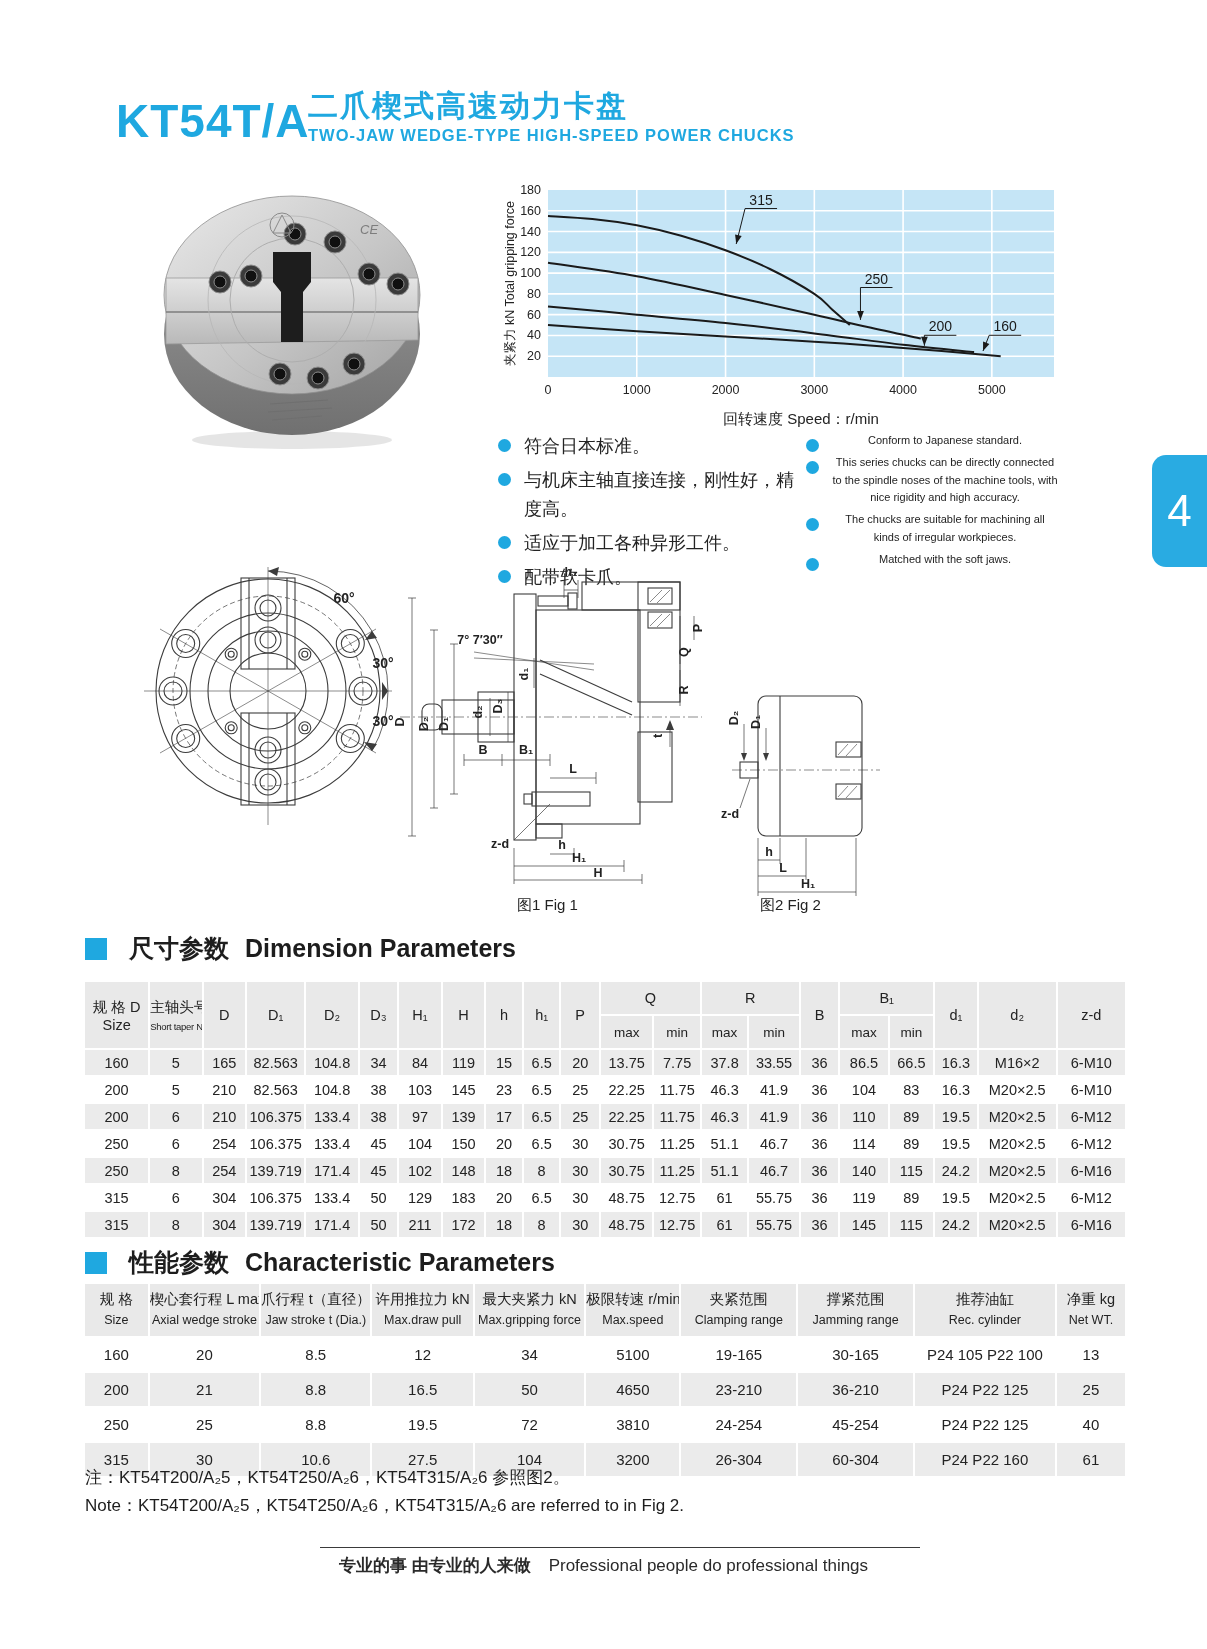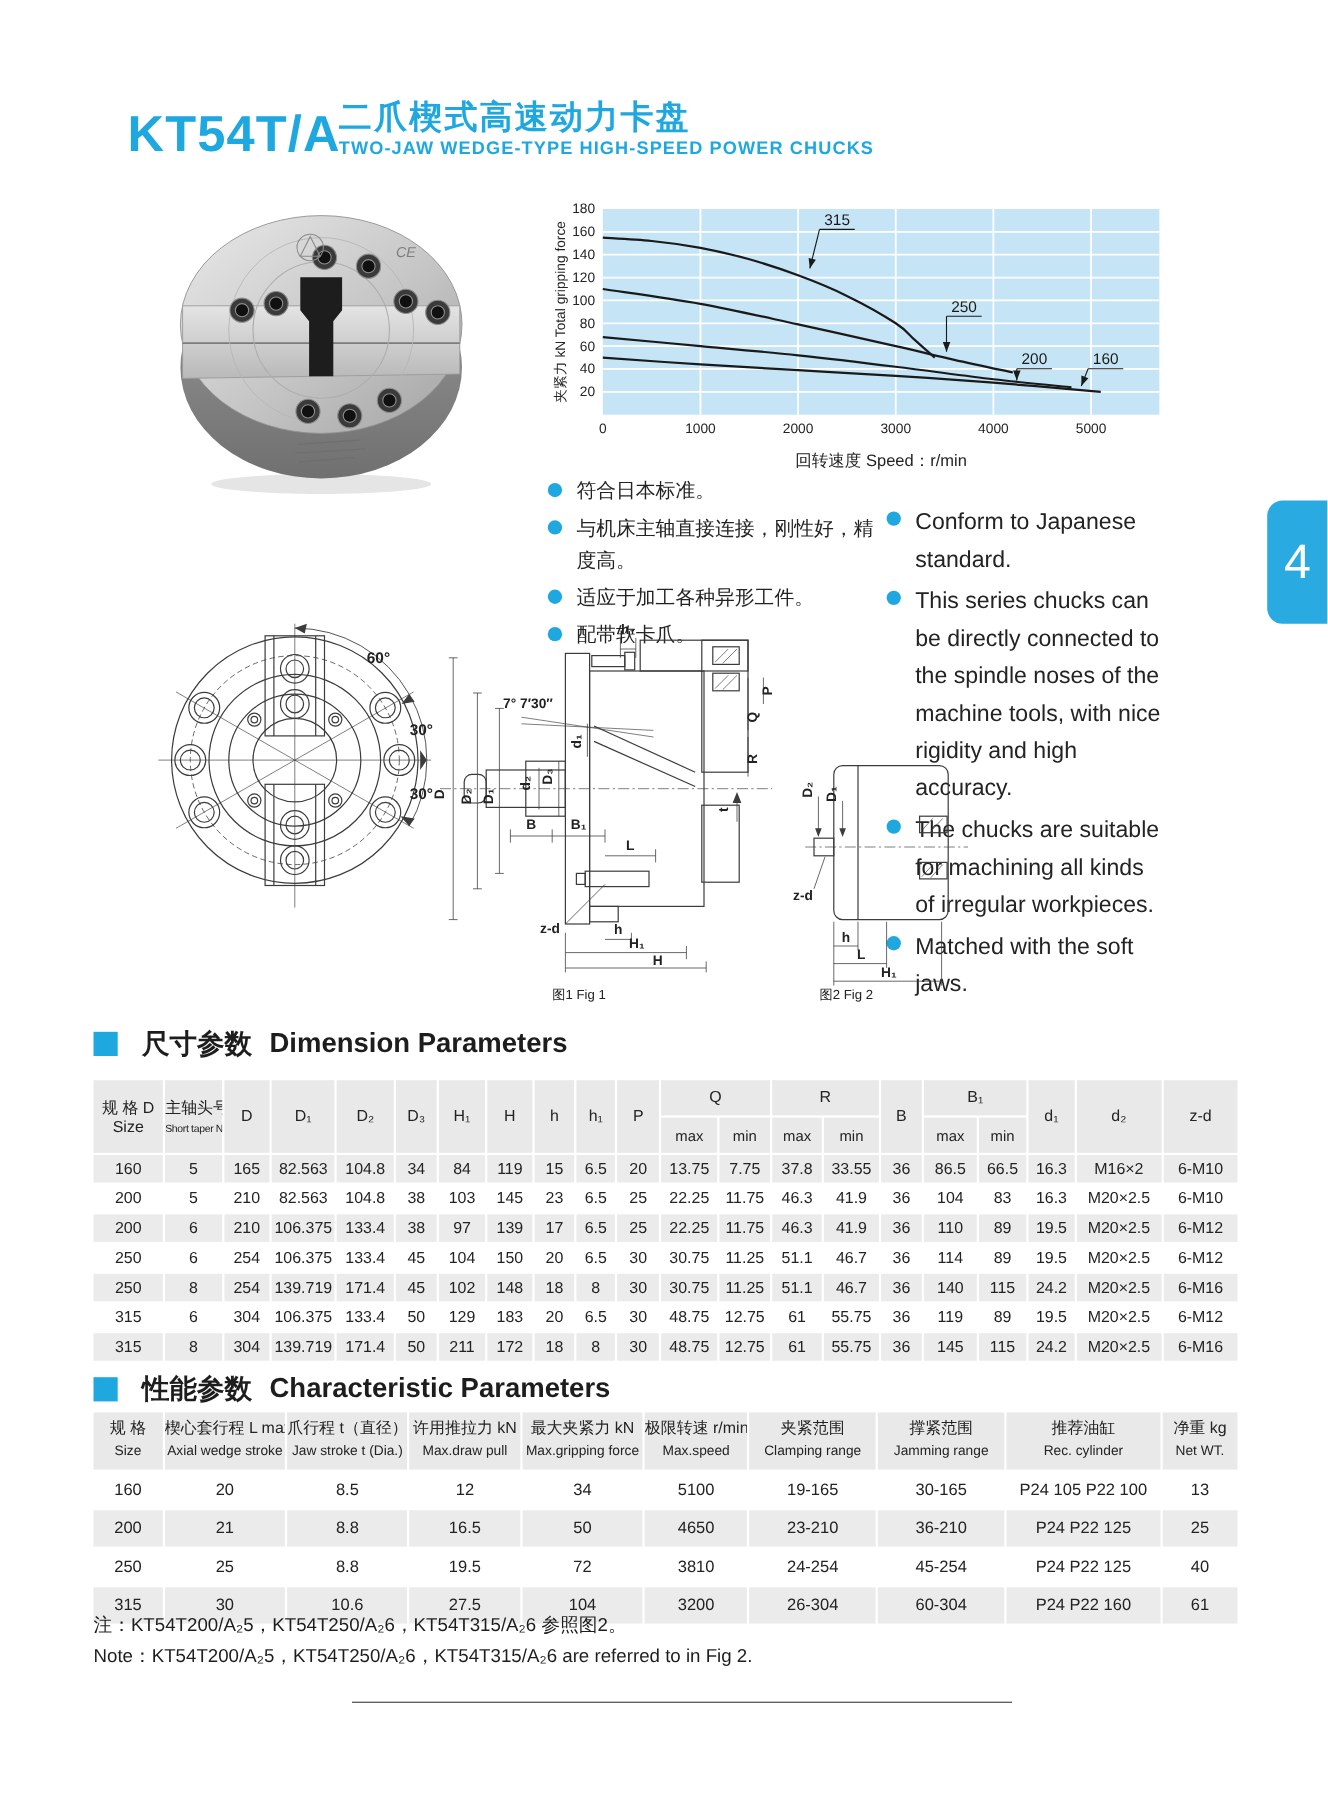--- a/index.html
+++ b/index.html
@@ -11,32 +11,32 @@
   .title-en{position:absolute;left:308px;top:126px;font-size:16.5px;font-weight:bold;letter-spacing:1px;}
   
   #force-chart{position:absolute;left:500px;top:178px;}
   .tick{font-size:12.5px;fill:#232323;}
   .axis{font-size:12.5px;fill:#232323;}
   .axis2{font-size:15px;fill:#232323;}
   .clabel{font-size:14px;fill:#1a1a1a;}
   
   .bullets{position:absolute;}
   #features-cn{left:498px;top:432px;width:310px;font-size:18px;line-height:1.65;}
-  #features-en{left:806px;top:458px;width:252px;font-size:21px;line-height:1.62;}
+  #features-en{left:806px;top:432px;width:252px;font-size:11px;line-height:1.62;text-align:center;}
   .bullet-item{position:relative;padding-left:26px;margin-bottom:4px;}
   .bullet-item .dot{position:absolute;left:0;top:7px;width:13px;height:13px;border-radius:50%;}
   
   .side-tab{position:absolute;left:1152px;top:455px;width:55px;height:112px;border-radius:14px 0 0 14px;
             color:#fff;font-size:44px;display:flex;align-items:center;justify-content:center;}
   
   #chuck-photo{position:absolute;left:132px;top:182px;}
   #front-view{position:absolute;left:118px;top:563px;}
   #fig1-view{position:absolute;left:382px;top:552px;}
   #fig2-view{position:absolute;left:688px;top:666px;}
-  .fig-caption{position:absolute;font-size:12px;color:#232323;}
+  .fig-caption{position:absolute;font-size:15px;color:#232323;margin-left:15px;}
   #fig1-cap{left:502px;top:896px;}
   #fig2-cap{left:745px;top:896px;}
   .dlab{font-size:12.5px;font-weight:bold;fill:#222;}
   .dlab-big{font-size:14px;font-weight:bold;fill:#222;}
   
   .section-head{position:absolute;left:85px;display:flex;align-items:center;font-size:25px;font-weight:bold;color:#1d1d1d;}
   .section-head .sq{width:22px;height:22px;margin-right:22px;}
   #dim-head{top:932px;} #char-head{top:1246px;}
   .sh-en{margin-left:16px;font-weight:bold;text-align:center;}
   
@@ -695,14 +695,17 @@
           <td>P24  P22 160</td>
           <td>61</td>
         </tr>
       </tbody>
     </table>
 
   <div class="note-line" id="note-cn">注：KT54T200/A₂5，KT54T250/A₂6，KT54T315/A₂6 参照图2。</div>
   <div class="note-line" id="note-en">Note：KT54T200/A₂5，KT54T250/A₂6，KT54T315/A₂6 are referred to in Fig 2.</div>
 
   <div class="footer-rule"></div>
+  <div class="footer-slogan">
+    <span>专业的事  由专业的人来做</span><span class="fs-en">Professional people do professional things</span>
+  </div>
 
 </div>
 
 </body></html>

